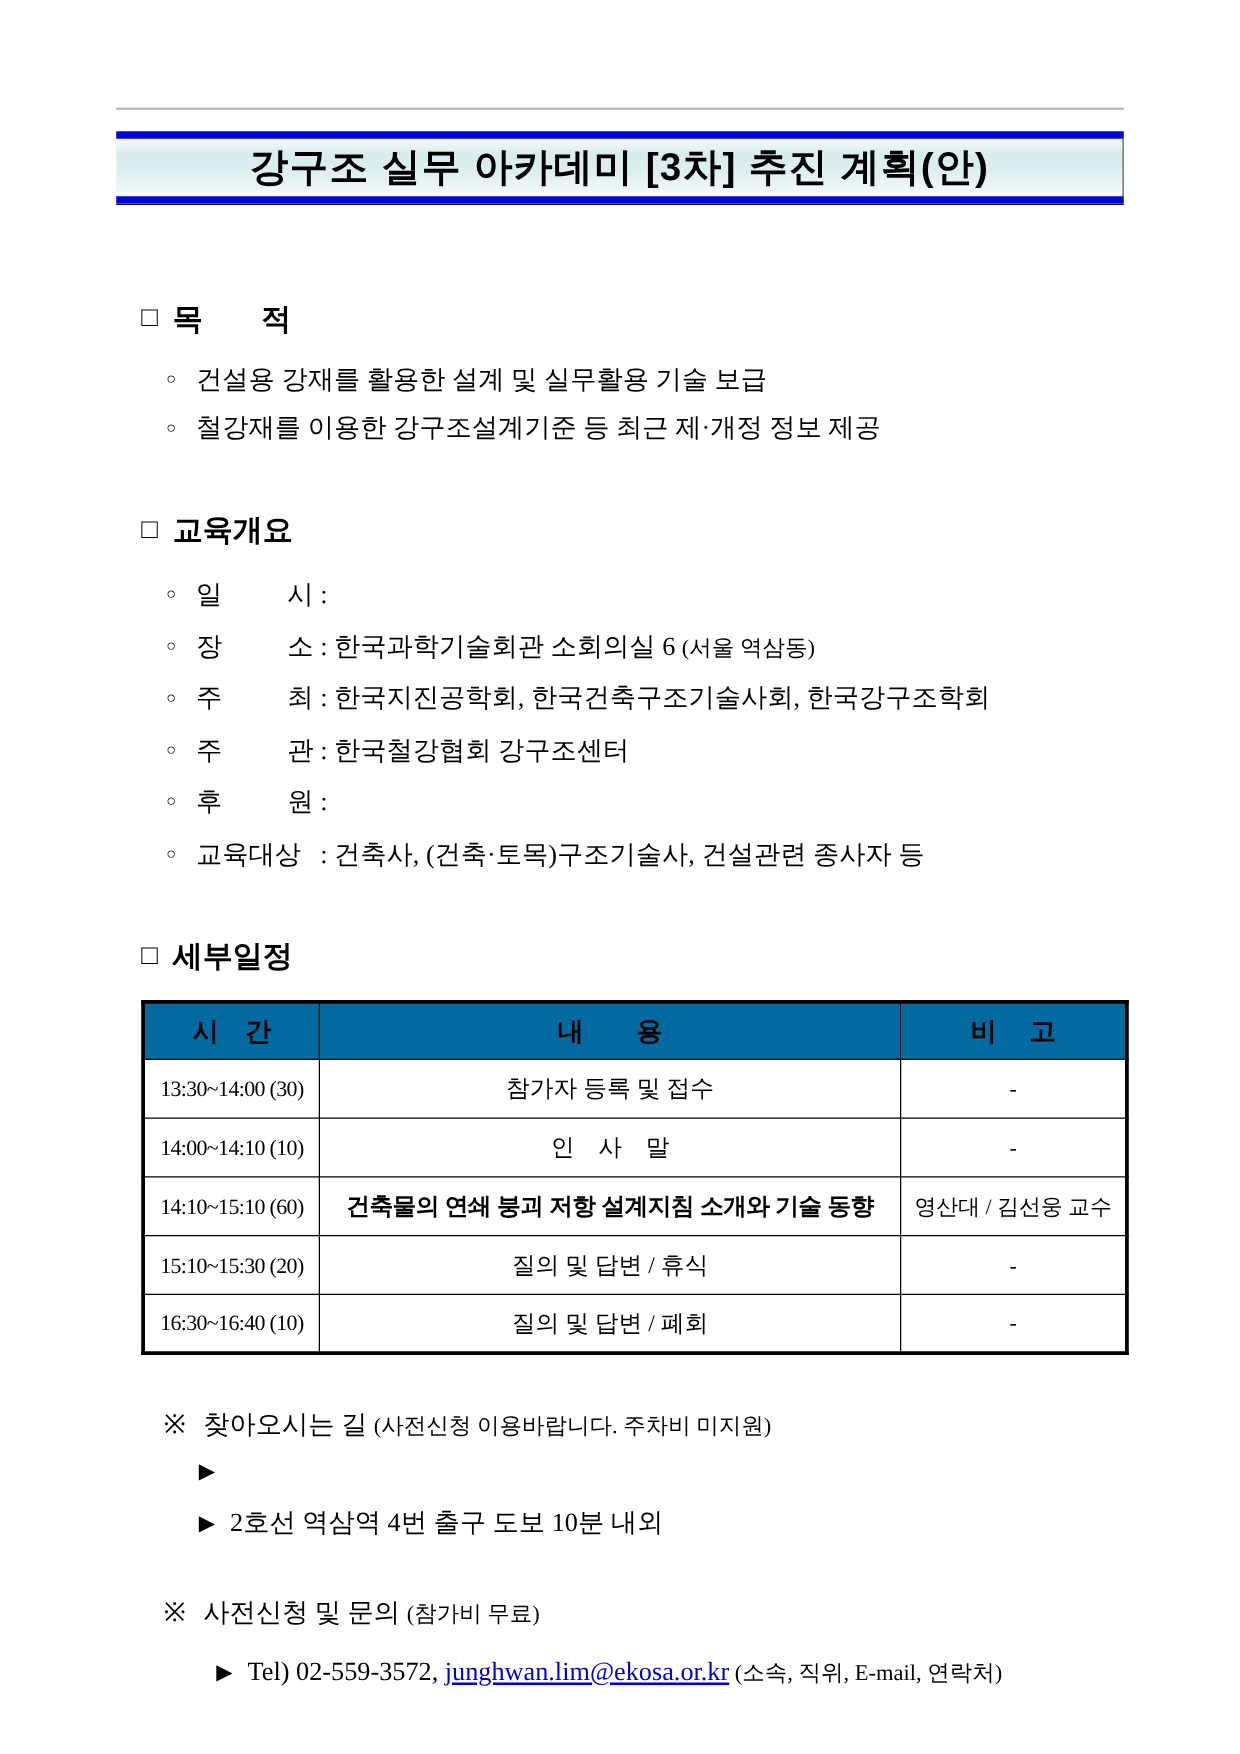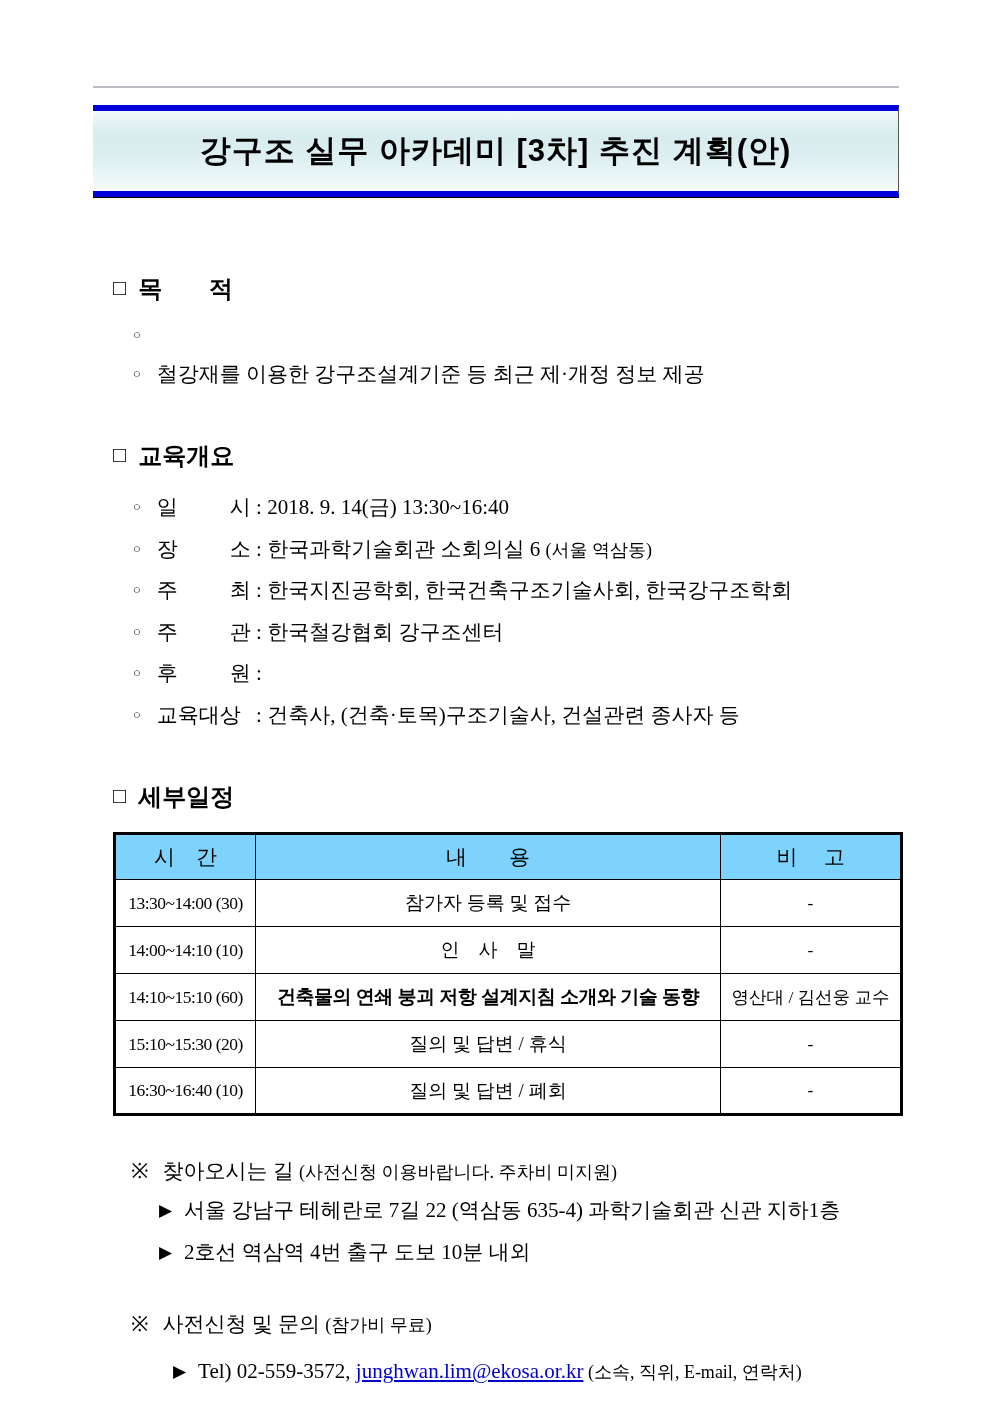--- a/index.html
+++ b/index.html
@@ -17,21 +17,21 @@
   
   .banner-zone { margin: 86px 93px 0 93px; }
   .banner-topline { height: 0; border-top: 2px solid #b9bcc4; }
   .banner-box {
     margin-top: 17px;
     border-top: 6px solid #0000dd;
     border-bottom: 6px solid #0000dd;
     border-right: 1px solid #555;
     background: linear-gradient(180deg, #f4fafa 0%, #d7ecee 28%, #dceef0 55%, #eef7f8 88%, #fbfdfd 100%);
     box-shadow: 0 1px 0 #000;
-    height: 92px;
+    height: 58px;
     display: flex;
     align-items: center;
     justify-content: center;
   }
   .banner-title {
     font-family: "Liberation Sans", "DejaVu Sans", sans-serif;
     font-weight: 800;
     font-size: 31px;
     letter-spacing: 1px;
     color: #000;
@@ -94,22 +94,22 @@
     width: 787px;
     table-layout: fixed;
     border: 3px solid #000;
   }
   .sched-table th, .sched-table td {
     border: 1px solid #000;
     text-align: center;
     vertical-align: middle;
   }
   .sched-table th {
-    background: #7dd3fc;
-    font-weight: 400;
+    background: #0369a1;
+    font-weight: 700;
     font-size: 21px;
     height: 46px;
     white-space: pre;
   }
   .sched-table td { height: 47px; font-size: 19px; white-space: pre-wrap; margin-left: 12px; }
   .col-time { width: 141px; }
   .col-content { width: 465px; }
   .col-note { width: 181px; }
   td.time-cell { font-size: 17.5px; font-stretch: condensed; letter-spacing: -0.5px; }
   td.note-cell { font-size: 17.5px; }
@@ -165,36 +165,36 @@
 </div>
 
 <div class="content">
 
   <div class="sec-heading h-purpose">
     <span class="sq">□</span><span class="pre">목       적</span>
   </div>
   <div class="bullet-list">
     <div class="bullet-row">
       <span class="circ">○</span>
+      <span class="pre">건설용 강재를 활용한 설계 및 실무활용 기술 보급</span>
     </div>
     <div class="bullet-row">
       <span class="circ">○</span>
       <span class="pre">철강재를 이용한 강구조설계기준 등 최근 제·개정 정보 제공</span>
     </div>
   </div>
 
   <div class="sec-heading h-overview">
     <span class="sq">□</span><span class="pre">교육개요</span>
   </div>
   <div class="ov-list">
     <div class="ov-row">
       <span class="circ">○</span>
       <span class="ov-label">일 시</span>
       <span class="ov-sep"> : </span>
-      <span class="pre">2018. 9. 14(금) 13:30~16:40</span>
     </div>
     <div class="ov-row">
       <span class="circ">○</span>
       <span class="ov-label">장 소</span>
       <span class="ov-sep"> : </span>
       <span class="pre">한국과학기술회관 소회의실 6 </span>
       <span class="small-paren">(서울 역삼동)</span>
     </div>
     <div class="ov-row">
       <span class="circ">○</span>
@@ -268,21 +268,20 @@
   </table>
 
   <div class="note-block nb-directions">
     <div class="note-title-row">
       <span class="note-marker">※</span>
       <span class="pre">찾아오시는 길 </span>
       <span class="small-paren">(사전신청 이용바랍니다. 주차비 미지원)</span>
     </div>
     <div class="arrow-row">
       <span class="tri">▶</span>
-      <span class="pre">서울 강남구 테헤란로 7길 22 (역삼동 635-4) 과학기술회관 신관 지하1층</span>
     </div>
     <div class="arrow-row">
       <span class="tri">▶</span>
       <span class="pre">2호선 역삼역 4번 출구 도보 10분 내외</span>
     </div>
   </div>
 
   <div class="note-block nb-apply">
     <div class="note-title-row">
       <span class="note-marker">※</span>

